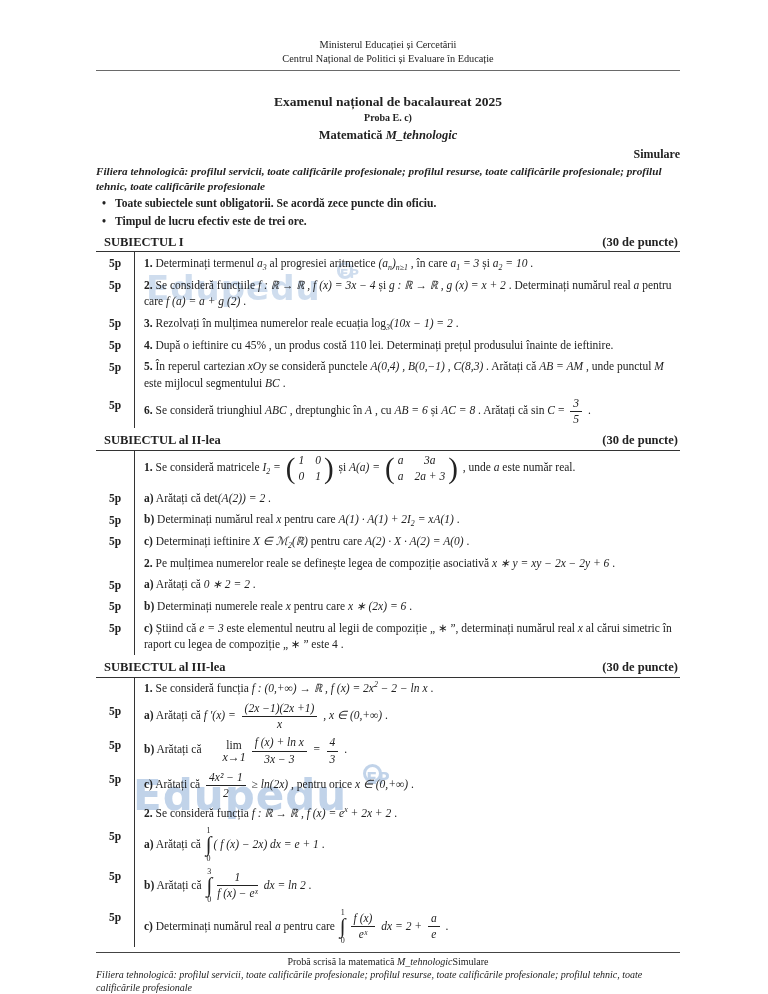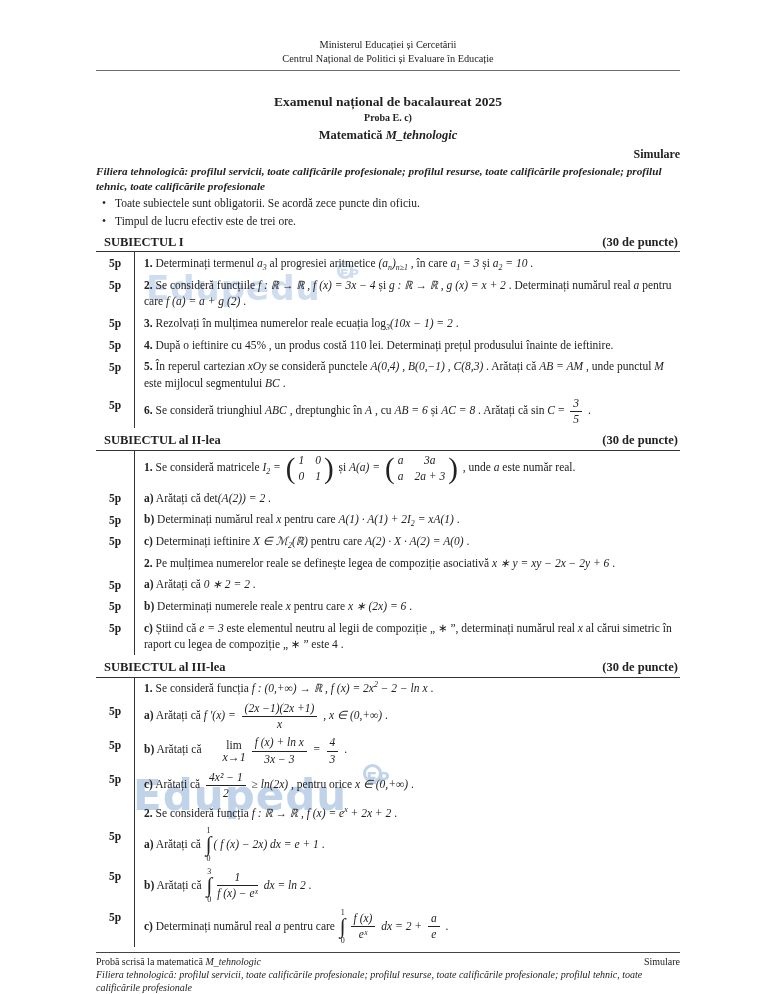--- a/index.html
+++ b/index.html
@@ -20,21 +20,21 @@
   
   .hdr{ text-align:center; font-size:10.3px; line-height:1.35;
         border-bottom:1.5px solid #6a6a6a; padding-bottom:4px;}
   .titles{text-align:center; margin-top:21px; font-weight:bold;}
   .t1{font-size:13.5px;}
   .t2{font-size:10px;}
   .t3{font-size:12.5px;}
   .ital{font-style:italic;}
   .simulare{text-align:right; font-weight:bold; font-size:12px; margin-top:2px;}
   .filiera{font-weight:bold; font-style:italic; font-size:11.2px; line-height:1.3; margin-top:1px;}
-  .bullets{margin:2px 0 0 6px; padding:0; list-style:none; font-weight:normal;}
+  .bullets{margin:2px 0 0 6px; padding:0; list-style:none; font-weight:bold;}
   .bullets li::before{content:"•"; margin-right:9px;}
   .bullets li{margin:1px 0;}
   
   .sec-head{display:flex; justify-content:space-between; font-weight:bold; font-size:12.5px;
             border-bottom:1.2px solid #333; padding:0 2px 0 8px; margin-top:4px; line-height:1.4;}
   .prow{display:grid; grid-template-columns:38px 1fr; margin:0;}
   .prow .pts{font-weight:bold; text-align:center; padding-top:3px;}
   .prow .pbody{border-left:1.2px solid #333; padding:2.5px 2px 2.5px 9px;}
   
   .seg-b{font-weight:bold;}
@@ -51,21 +51,21 @@
   .lim{display:inline-flex; flex-direction:column; align-items:center; vertical-align:middle;
        line-height:1.05; margin:0 3px 0 18px;}
   .lim .word{font-style:normal;}
   .lim .under{font-size:12px; font-style:italic;}
   .mat{display:inline-flex; align-items:center; vertical-align:middle; margin:0 2px;}
   .mat .paren{font-size:29px; line-height:1; font-weight:300;}
   .mat .cells{display:inline-grid; grid-template-columns:auto auto; column-gap:11px; row-gap:0;
               text-align:center; font-style:italic; padding:0 3px; line-height:1.35;}
   
   .footer{border-top:1.2px solid #444; margin-top:5px; padding-top:2px; font-size:10px; line-height:1.3;}
-  .f-line1{display:flex; justify-content:space-between;}
+  .f-line1{display:flex; justify-content:center;}
   .f-fil{font-style:italic;}
   .f-page{text-align:center; margin-top:2px;}
 </style>
 </head>
 <body>
 
 <div class="page">
 
   <div class="wm wm1" style="color: rgb(143, 176, 216);">
     <span class="wm-text">Edupedu</span>

